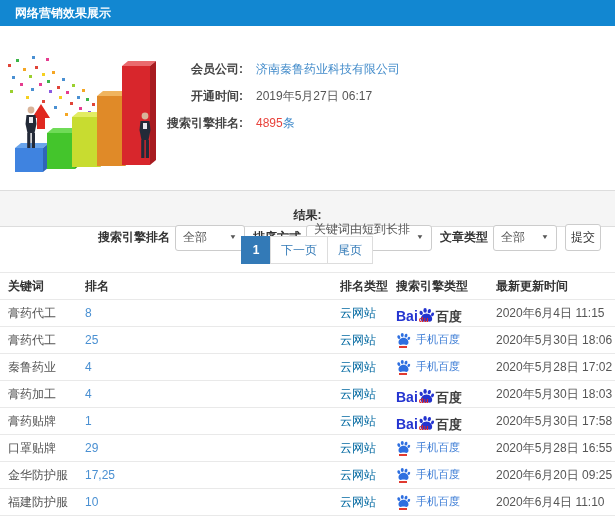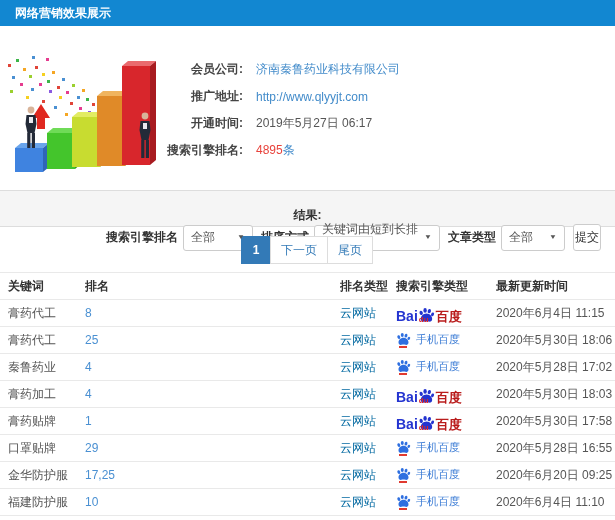--- a/index.html
+++ b/index.html
@@ -24,21 +24,21 @@
   
   .filter-bar { height:37px; background:#f5f5f5; border-top:1px solid #ddd; border-bottom:1px solid #ddd;
     display:flex; align-items:center; padding:16px 14px;flex-direction:column; }
   .result-label { font-weight:bold; color:#333; }
   .filter-group { margin-left:auto; display:flex; align-items:center; }
   .filter-group .flabel { font-weight:bold; color:#333; margin:0 5px 0 8px; white-space:nowrap; }
   .select { height:26px; background:#fff; border:1px solid #ccc; border-radius:3px;
     display:flex; align-items:center; padding:0 7px; color:#555; cursor:pointer; }
   .select .caret { margin-left:auto; font-size:8px; color:#555; transform:scaleY(.8); }
   .sel-engine { width:70px; } .sel-sort { width:126px; } .sel-article { width:64px; }
-  .btn-submit { margin-left:8px; height:27px; width:28px; background:#fff; border:1px solid #ccc;
+  .btn-submit { margin-left:8px; height:27px; width:36px; background:#fff; border:1px solid #ccc;
     border-radius:3px; color:#333; font-size:12px; cursor:pointer;
     font-family:"Liberation Sans","DejaVu Sans",sans-serif; }
 
   
   .pager-wrap { height:45px; display:flex; justify-content:center; align-items:center; }
   .pager { display:flex; }
   .page { min-width:30px; height:28px; line-height:26px; text-align:center; padding:0 10px;
     border:1px solid #ddd; background:#fff; color:#337ab7; text-decoration:none; margin-left:-1px; }
   .page.active { background:#337ab7; border-color:#337ab7; color:#fff; font-weight:bold; }
 
@@ -56,21 +56,21 @@
   td.col-rank a { color:#4a90d2; text-decoration:none; }
   td.col-rtype { color:#0369a1; }
   td.col-time { color:#555; }
 
   
   .logo-baidu { display:inline-flex; align-items:flex-end; line-height:1; }
   .bd-bai { color:#2434d0; font-weight:bold; font-size:14px; letter-spacing:0; }
   .bd-paw { position:relative; width:17px; height:16px; display:inline-block; margin:0 1px 0 0; }
   .bd-du { position:absolute; left:1px; bottom:-1px; color:#d6252b; font-style:normal;
     font-weight:bold; font-size:8px; }
-  .bd-cn { color:#b91c1c; font-weight:bold; font-size:13px;margin-top:8px; }
+  .bd-cn { color:#404040; font-weight:bold; font-size:13px;margin-top:8px; }
   .logo-mbaidu { display:inline-flex; align-items:center; line-height:1; }
   .mb-paw { position:relative; width:15px; height:16px; display:inline-block; margin-right:5px; }
   .mb-paw .underline { position:absolute; left:3px; bottom:0; width:8px; height:2px; background:#e03a30; }
   .mb-text { color:#3a7bd5; font-size:11px; }
 </style>
 </head>
 <body>
 
 <div class="titlebar">网络营销效果展示</div>
 
@@ -160,24 +160,20 @@
       </g>
     </svg>
   </div>
 
   <div class="info-rows">
     <div class="info-row">
       <span class="info-label">会员公司:</span>
       <span class="info-value"><a href="#">济南秦鲁药业科技有限公司</a></span>
     </div>
     <div class="info-row">
-      <span class="info-label">推广地址:</span>
-      <span class="info-value"><a href="#">http://www.qlyyjt.com</a></span>
-    </div>
-    <div class="info-row">
       <span class="info-label">开通时间:</span>
       <span class="info-value">2019年5月27日 06:17</span>
     </div>
     <div class="info-row">
       <span class="info-label">搜索引擎排名:</span>
       <span class="info-value">
         <span class="val-red">4895</span><span class="val-blue">条</span>
       </span>
     </div>
   </div>

